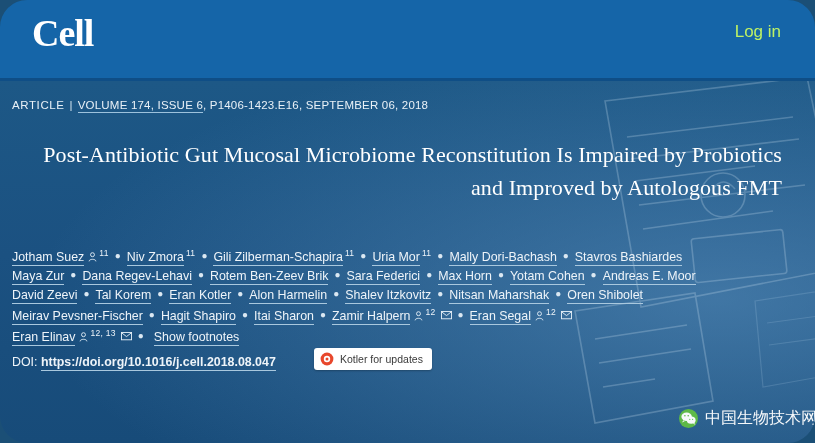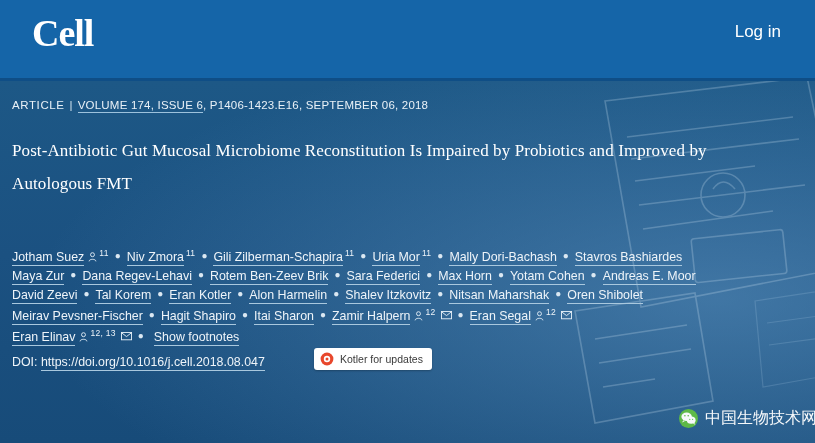--- a/index.html
+++ b/index.html
@@ -1,39 +1,39 @@
 <!DOCTYPE html>
 <html><head>
 <meta charset="utf-8">
 <style>
   html,body{margin:0;padding:0;}
   body{
     width:815px;height:443px;overflow:hidden;
     font-family:"Liberation Sans",sans-serif;
     background:#1b4f76;
   }
-  .page{position:relative;width:815px;height:443px;overflow:hidden;}
+  .page{position:relative;width:815px;height:443px;overflow:hidden;border-radius:27px;}
 
   
   .topbar{
     position:absolute;left:0;top:0;width:815px;height:78px;
     background:#1565a8;
   }
   .topbar-inner{
     position:relative;width:100%;height:100%;
   }
   .logo{
     position:absolute;left:32px;top:14px;
     color:#ffffff;font-size:38px;line-height:38px;
     font-weight:bold;font-family:"Liberation Serif",serif;
     letter-spacing:-1px;
   }
   .login{
     position:absolute;right:34px;top:22px;
-    color:#ffffff;font-size:17px;
+    color:#bef264;font-size:17px;
   }
   .topbar-rule{
     position:absolute;left:0;top:78px;width:815px;height:3px;
     background:#0f4e86;
   }
 
   
   .hero{
     position:absolute;left:0;top:81px;width:815px;height:362px;
     background:
@@ -54,23 +54,24 @@
     position:absolute;left:12px;top:18px;
     color:#e9f1f7;font-size:11.5px;letter-spacing:.2px;
     white-space:nowrap;
   }
   .meta .label{letter-spacing:.6px;}
   .meta .sep{padding:0 5px;color:#cfe0ed;}
   .meta .vol{border-bottom:1px solid #9dc2dd;padding-bottom:1px;}
 
   .title{
     position:absolute;left:12px;top:42px;width:770px;
-    color:#ffffff;font-size:17px;line-height:33px;
+    color:#ffffff;font-size:22px;line-height:33px;
     font-weight:normal;font-family:"Liberation Serif",serif;
     letter-spacing:.1px;
+    text-align:right;
   }
 
   .authors{
     position:absolute;left:12px;top:164px;width:790px;
     color:#eef4f9;font-size:12.4px;line-height:17px;
   }
   .authors .row{white-space:nowrap;}
   .au{border-bottom:1px solid #a9c8de;padding-bottom:1px;}
   .sup{font-size:8.5px;vertical-align:super;padding-left:2px;letter-spacing:.3px;}
   .bullet{padding:0 6px;color:#dbe8f2;font-size:10px;vertical-align:2px;}
@@ -83,21 +84,21 @@
   }
   .env svg{display:block}
   .footnotes{
     border-bottom:1px solid #a9c8de;padding-bottom:1px;margin-left:4px;text-align:right;
   }
 
   .doi{
     position:absolute;left:12px;top:274px;
     color:#eef4f9;font-size:12.4px;
   }
-  .doi .link{border-bottom:1px solid #a9c8de;padding-bottom:1px;}
+  .doi .link{border-bottom:1px solid #a9c8de;padding-bottom:1px;font-weight:bold;}
 
   .cfu{
     position:absolute;left:314px;top:267px;
     height:22px;background:#ffffff;border-radius:3px;
     display:flex;align-items:center;padding:0 9px 0 6px;
     box-shadow:0 1px 2px rgba(0,0,0,.25);
   }
   .cfu .cfu-ico{width:14px;height:14px;margin-right:6px;flex:0 0 auto;}
   .cfu .cfu-ico svg{display:block}
   .cfu .cfu-txt{color:#3a3a3a;font-size:10.5px;white-space:nowrap;}

